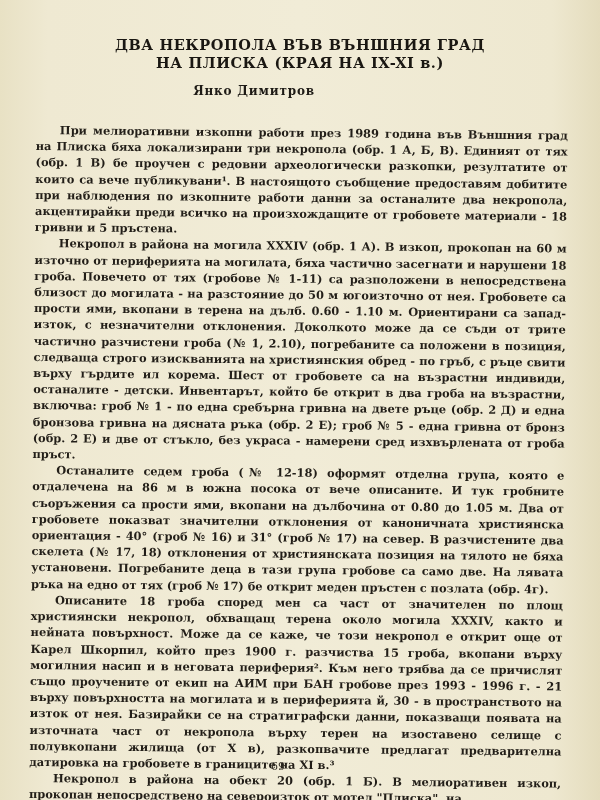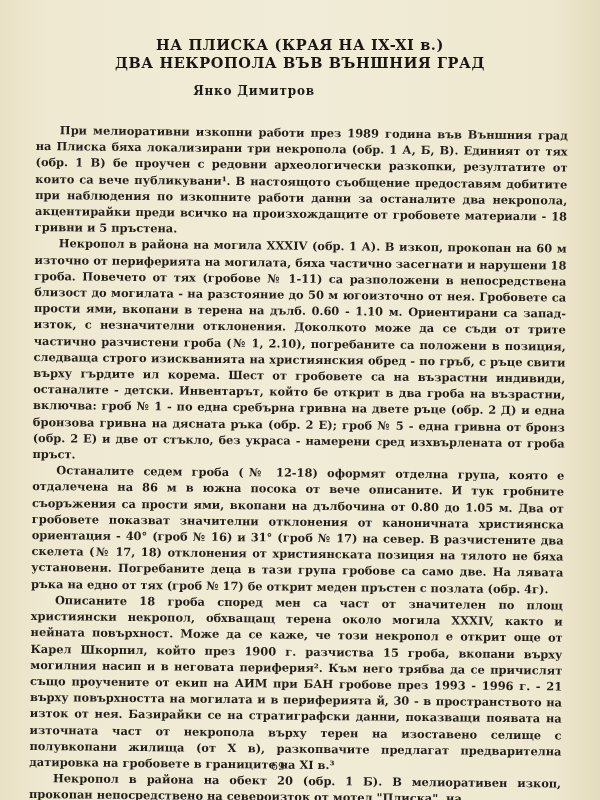--- a/index.html
+++ b/index.html
@@ -33,22 +33,22 @@
     .page-number {
       position: absolute; left: 0; width: 556px; top: 760px;
       text-align: center; font-size: 11px; color: #3a352c;
     }
   </style>
 </head>
 <body>
 
 <div class="page">
   <div class="title">
+    <div>ДВА НЕКРОПОЛА ВЪВ ВЪНШНИЯ ГРАД</div>
     <div>НА ПЛИСКА (КРАЯ НА IX-XI в.)</div>
-    <div>ДВА НЕКРОПОЛА ВЪВ ВЪНШНИЯ ГРАД</div>
   </div>
   <div class="author">Янко Димитров</div>
 
   <div class="body-text">
     <p>При мелиоративни изкопни работи през 1989 година във Външния град на Плиска бяха локализирани три некропола (обр. 1 А, Б, В). Единият от тях (обр. 1 В) бе проучен с редовни археологически разкопки, резултатите от които са вече публикувани¹. В настоящото съобщение предоставям добитите при наблюдения по изкопните работи данни за останалите два некропола, акцентирайки преди всичко на произхождащите от гробовете материали - 18 гривни и 5 пръстена.</p>
     <p>Некропол в района на могила XXXIV (обр. 1 А). В изкоп, прокопан на 60 м източно от периферията на могилата, бяха частично засегнати и нарушени 18 гроба. Повечето от тях (гробове № 1-11) са разположени в непосредствена близост до могилата - на разстояние до 50 м югоизточно от нея. Гробовете са прости ями, вкопани в терена на дълб. 0.60 - 1.10 м. Ориентирани са запад-изток, с незначителни отклонения. Доколкото може да се съди от трите частично разчистени гроба (№ 1, 2.10), погребаните са положени в позиция, следваща строго изискванията на християнския обред - по гръб, с ръце свити върху гърдите ил корема. Шест от гробовете са на възрастни индивиди, останалите - детски. Инвентарът, който бе открит в два гроба на възрастни, включва: гроб № 1 - по една сребърна гривна на двете ръце (обр. 2 Д) и една бронзова гривна на дясната ръка (обр. 2 Е); гроб № 5 - една гривна от бронз (обр. 2 Е) и две от стъкло, без украса - намерени сред изхвърлената от гроба пръст.</p>
     <p>Останалите седем гроба (№ 12-18) оформят отделна група, която е отдалечена на 86 м в южна посока от вече описаните. И тук гробните съоръжения са прости ями, вкопани на дълбочина от 0.80 до 1.05 м. Два от гробовете показват значителни отклонения от каноничната християнска ориентация - 40° (гроб № 16) и 31° (гроб № 17) на север. В разчистените два скелета (№ 17, 18) отклонения от християнската позиция на тялото не бяха установени. Погребаните деца в тази група гробове са само две. На лявата ръка на едно от тях (гроб № 17) бе открит меден пръстен с позлата (обр. 4г).</p>
     <p>Описаните 18 гроба според мен са част от значителен по площ християнски некропол, обхващащ терена около могила XXXIV, както и нейната повърхност. Може да се каже, че този некропол е открит още от Карел Шкорпил, който през 1900 г. разчиства 15 гроба, вкопани върху могилния насип и в неговата периферия². Към него трябва да се причислят също проучените от екип на АИМ при БАН гробове през 1993 - 1996 г. - 21 върху повърхността на могилата и в периферията й, 30 - в пространството на изток от нея. Базирайки се на стратиграфски данни, показващи появата на източната част от некропола върху терен на изоставено селище с полувкопани жилища (от X в), разкопвачите предлагат предварителна датировка на гробовете в границите на XI в.³</p>
     <p>Некропол в района на обект 20 (обр. 1 Б). В мелиоративен изкоп, прокопан непосредствено на североизток от мотел "Плиска", на</p>
   </div>

